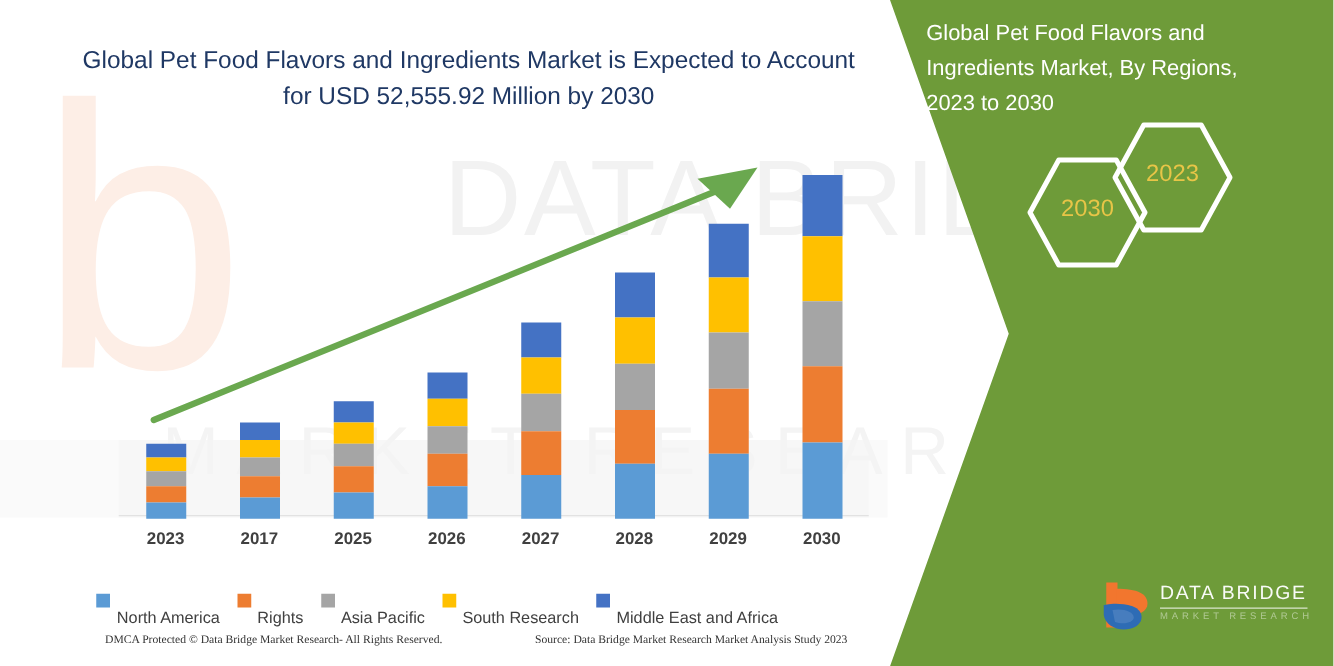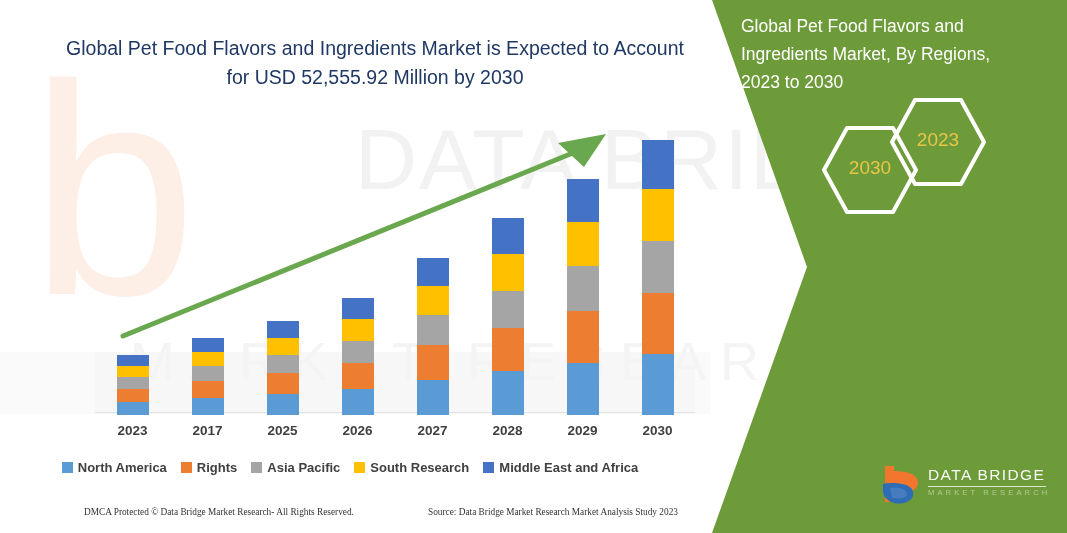--- a/index.html
+++ b/index.html
@@ -27,21 +27,21 @@
   .xlabels{position:absolute;left:95px;top:423px;width:600px;height:22px;}
   .xlab{position:absolute;width:60px;text-align:center;font-size:13.5px;font-weight:bold;color:#404040;}
 
   .arrow{position:absolute;left:95px;top:100px;width:600px;height:315px;pointer-events:none;}
 
   
   .legend{position:absolute;left:0;top:460px;width:700px;display:flex;justify-content:center;
           align-items:center;gap:14px;}
   .lg{display:flex;align-items:center;gap:5px;}
   .lg-sw{width:11px;height:11px;display:inline-block;}
-  .lg-tx{font-size:13px;font-weight:bold;color:#404040;}
+  .lg-tx{font-size:13px;font-weight:normal;color:#404040;margin-top:26px;}
 
   
   .footer{position:absolute;left:0;top:507px;width:700px;font-family:"Liberation Serif",serif;
           font-size:9.3px;color:#333;}
   .f-left{position:absolute;left:84px;top:0;white-space:nowrap;}
   .f-right{position:absolute;left:428px;top:0;white-space:nowrap;}
 
   
   .green{position:absolute;left:0;top:0;width:1067px;height:533px;background:#6e9b39;
          clip-path:polygon(712px 0, 1067px 0, 1067px 533px, 712px 533px, 807px 267px);}

